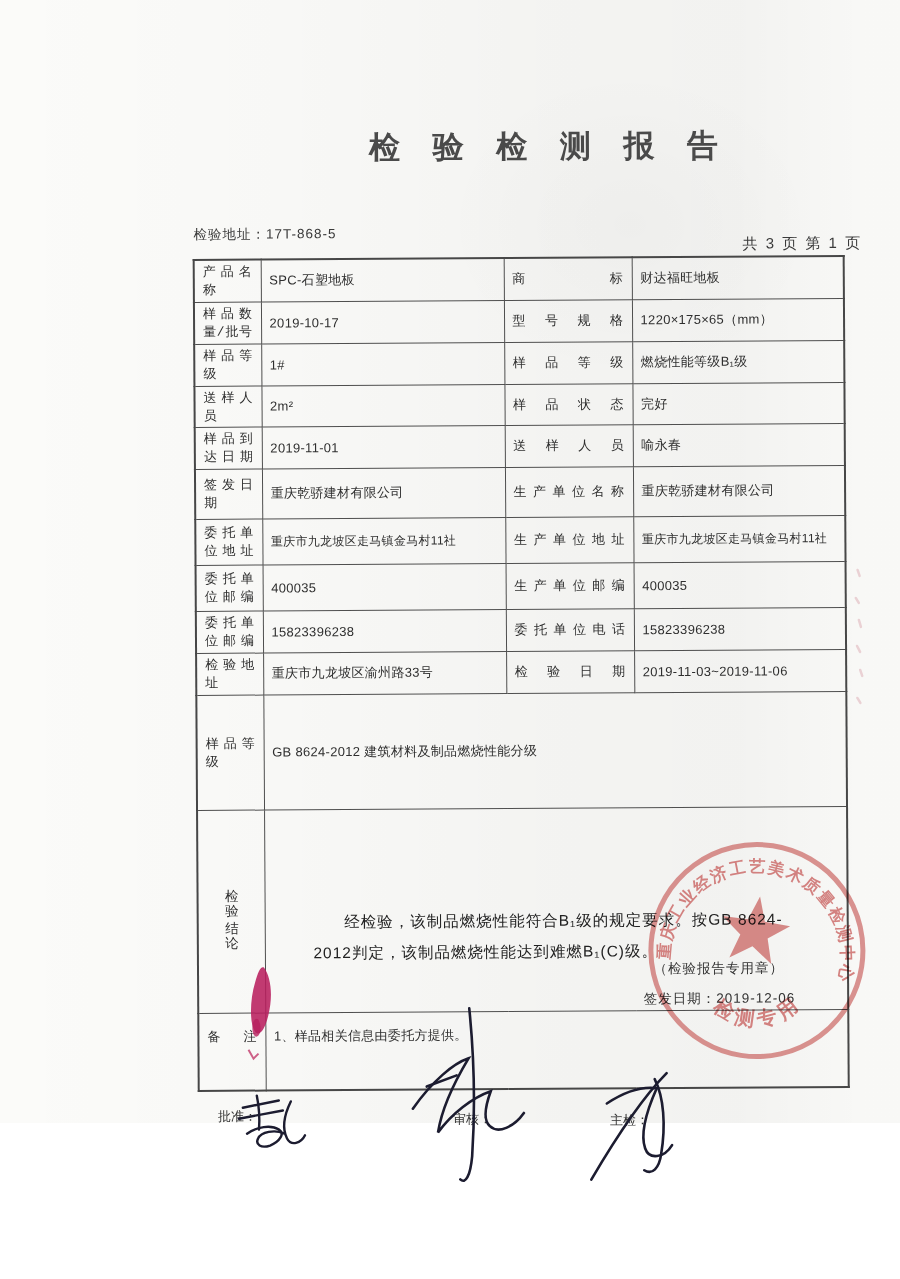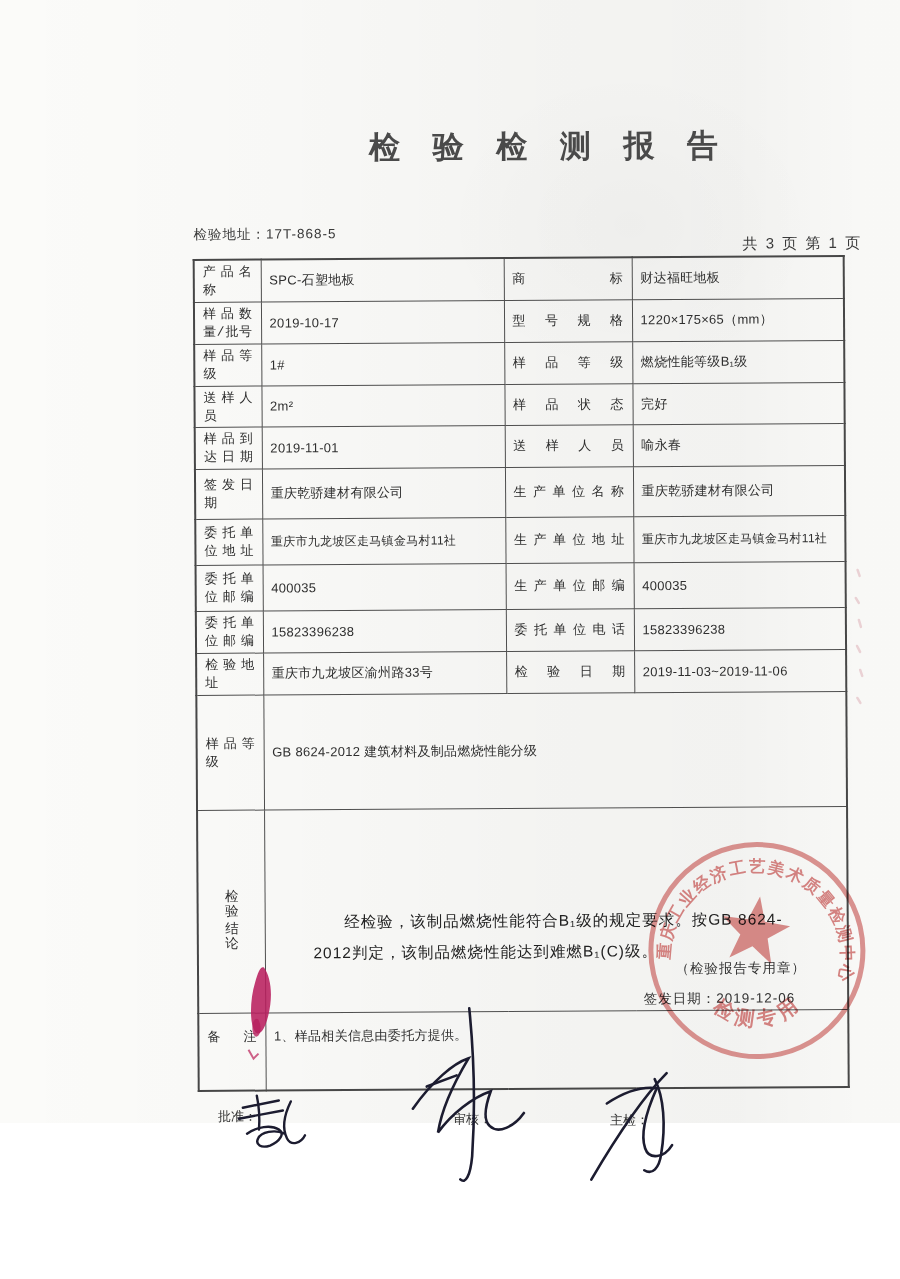--- a/index.html
+++ b/index.html
@@ -44,21 +44,21 @@
   .vert{
     display:inline-block;writing-mode:vertical-rl;
     letter-spacing:16px;font-size:13.5px;color:#2f2f2f;
   }
   td.concl-body{position:relative;vertical-align:top;}
   .concl-text{
     margin:52px 26px 0 40px;
     font-size:15.5px;line-height:2.0;color:#222;
     text-indent:2em;letter-spacing:1px;
   }
-  .stamp-note{position:absolute;left:410px;top:152px;font-size:13.5px;color:#333;letter-spacing:1px;}
+  .stamp-note{position:absolute;left:388px;top:152px;font-size:13.5px;color:#333;letter-spacing:1px;}
   .issue-line{position:absolute;left:378px;top:182px;font-size:13.5px;color:#333;letter-spacing:1px;}
 
   .sig-row{position:absolute;top:1096px;left:195px;width:650px;font-size:13px;color:#333;}
   .sig-label{position:absolute;white-space:nowrap;}
   .sig-approve{left:20px;top:10px;}
   .sig-review{left:255px;top:14px;}
   .sig-inspect{left:412px;top:16px;}
 
   .overlay{position:absolute;inset:0;pointer-events:none;}
   .stamp-svg{position:absolute;left:638px;top:836px;mix-blend-mode:multiply;}

